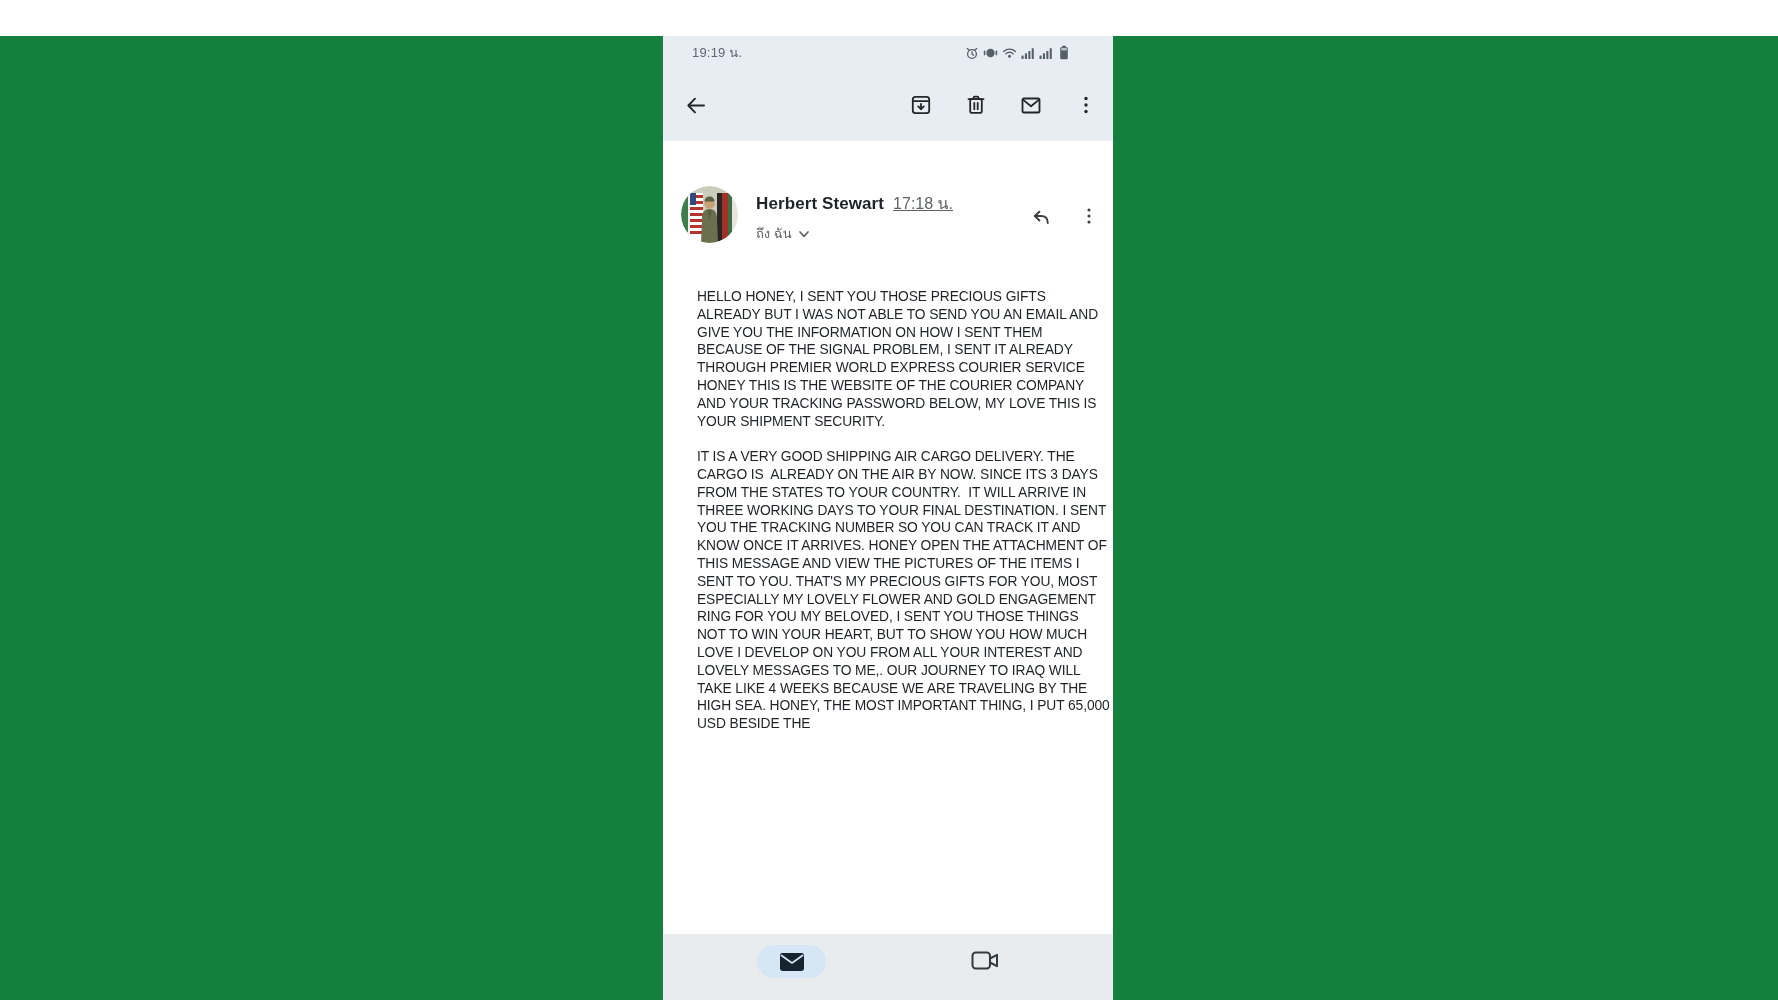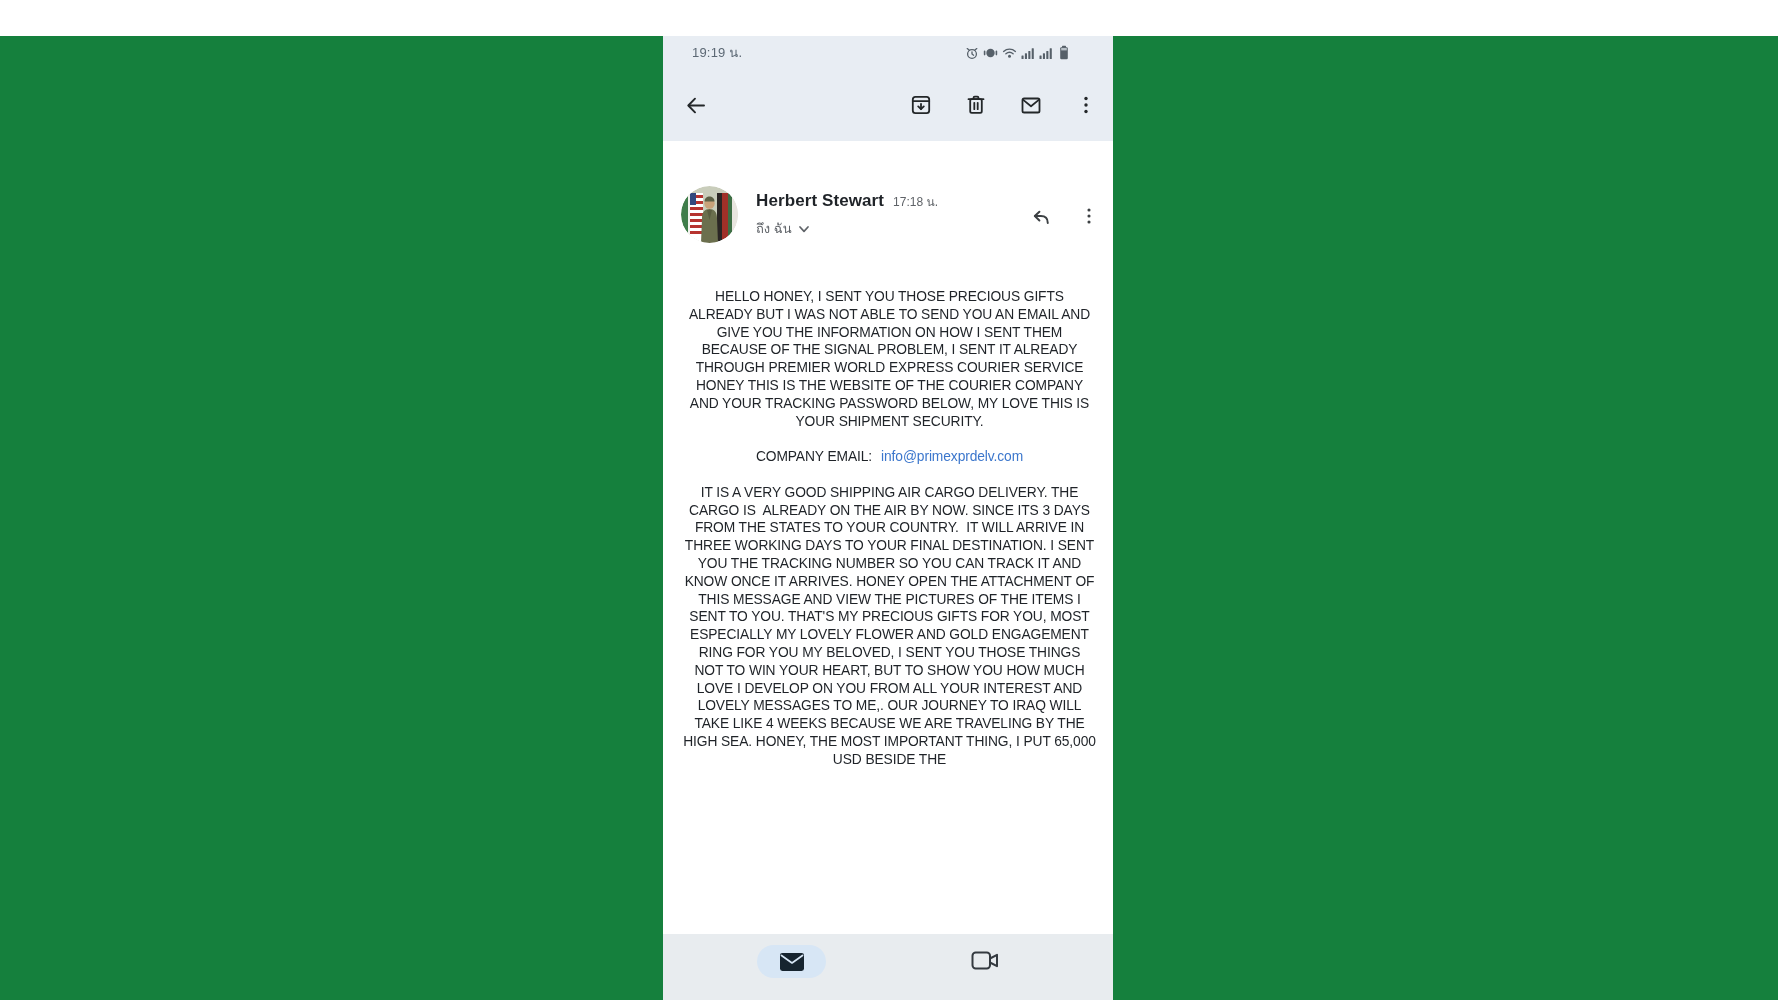--- a/index.html
+++ b/index.html
@@ -25,29 +25,29 @@
 
   
   .card { position:absolute; top:105px; left:0; right:0; bottom:0; background:#ffffff; overflow:hidden; }
 
   .email-header { position:absolute; top:45px; left:18px; right:12px; display:flex; }
   .avatar { width:57px; height:57px; border-radius:50%; overflow:hidden; flex:0 0 auto; cursor:pointer; }
   .avatar svg { display:block; filter:blur(.5px); }
   .sender-block { margin-left:18px; margin-top:5px; }
   .sender-row { display:flex; align-items:baseline; }
   .sender-name { font-size:17px; font-weight:bold; color:#1f2328; letter-spacing:.1px; }
-  .sent-time { font-size:12px; color:#5f6368; margin-left:9px; }
+  .sent-time { font-size:16px; color:#5f6368; margin-left:9px;text-decoration:underline; }
   .to-row { display:flex; align-items:center; margin-top:7px; color:#5f6368; font-size:13px; cursor:pointer;text-align:center; }
   .to-row svg { margin-left:6px; margin-top:2px; }
   .header-actions { margin-left:auto; margin-top:18px; display:flex; gap:24px; }
 
   
-  .email-body { position:absolute; top:147px; left:20px; width:413px;
+  .email-body { position:absolute; top:147px; left:34px; width:413px;
                 font-size:13.8px; line-height:17.8px; color:#1f2328;
-                letter-spacing:-0.1px;text-align:center; }
+                letter-spacing:-0.1px; }
   .email-body p { white-space:pre-wrap; margin-bottom:17.8px; }
   .link { color:#3b76cc; text-decoration:none; cursor:pointer; }
   .gap2 { margin-left:9px; }
   .gap1 { margin-left:4px; }
 
   
   .bottom-bar { position:absolute; top:898px; left:0; right:0; height:102px; background:#e8ecef; }
   .taskbar { position:absolute; top:0; left:0; right:0; height:52px; }
   .mail-pill { position:absolute; left:94px; top:11px; width:69px; height:33px; border-radius:17px;
                background:#d7e6f5; display:flex; align-items:center; justify-content:center; cursor:pointer; }
@@ -240,21 +240,20 @@
                   <circle cx="12" cy="12" r="1.7"></circle>
                   <circle cx="12" cy="18.5" r="1.7"></circle>
                 </g>
               </svg>
           </span>
         </span>
       </div>
 
       <div class="email-body">
         <p>HELLO HONEY, I SENT YOU THOSE PRECIOUS GIFTS ALREADY BUT I WAS NOT ABLE TO SEND YOU AN EMAIL AND GIVE YOU THE INFORMATION ON HOW I SENT THEM BECAUSE OF THE SIGNAL PROBLEM, I SENT IT ALREADY THROUGH PREMIER WORLD EXPRESS COURIER SERVICE HONEY THIS IS THE WEBSITE OF THE COURIER COMPANY AND YOUR TRACKING PASSWORD BELOW, MY LOVE THIS IS YOUR SHIPMENT SECURITY.</p>
-        <p><span>COMPANY EMAIL:</span><a class="link gap2">info@primexprdelv.com</a></p>
         <p>IT IS A VERY GOOD SHIPPING AIR CARGO DELIVERY. THE CARGO IS  ALREADY ON THE AIR BY NOW. SINCE ITS 3 DAYS FROM THE STATES TO YOUR COUNTRY.  IT WILL ARRIVE IN THREE WORKING DAYS TO YOUR FINAL DESTINATION. I SENT YOU THE TRACKING NUMBER SO YOU CAN TRACK IT AND KNOW ONCE IT ARRIVES. HONEY OPEN THE ATTACHMENT OF THIS MESSAGE AND VIEW THE PICTURES OF THE ITEMS I SENT TO YOU. THAT'S MY PRECIOUS GIFTS FOR YOU, MOST ESPECIALLY MY LOVELY FLOWER AND GOLD ENGAGEMENT RING FOR YOU MY BELOVED, I SENT YOU THOSE THINGS NOT TO WIN YOUR HEART, BUT TO SHOW YOU HOW MUCH LOVE I DEVELOP ON YOU FROM ALL YOUR INTEREST AND LOVELY MESSAGES TO ME,. OUR JOURNEY TO IRAQ WILL TAKE LIKE 4 WEEKS BECAUSE WE ARE TRAVELING BY THE HIGH SEA. HONEY, THE MOST IMPORTANT THING, I PUT 65,000 USD BESIDE THE</p>
       </div>
     </div>
 
     <div class="bottom-bar">
       <div class="taskbar">
         <span class="mail-pill">
           <svg width="26" height="20" viewBox="0 0 26 20">
               <rect x="1" y="1" width="24" height="18" rx="2.4" fill="#16242f"></rect>
               <path d="M2.5 3.5 L13 11 L23.5 3.5" stroke="#d7e6f5" stroke-width="1.7" fill="none" stroke-linecap="round" stroke-linejoin="round"></path>

